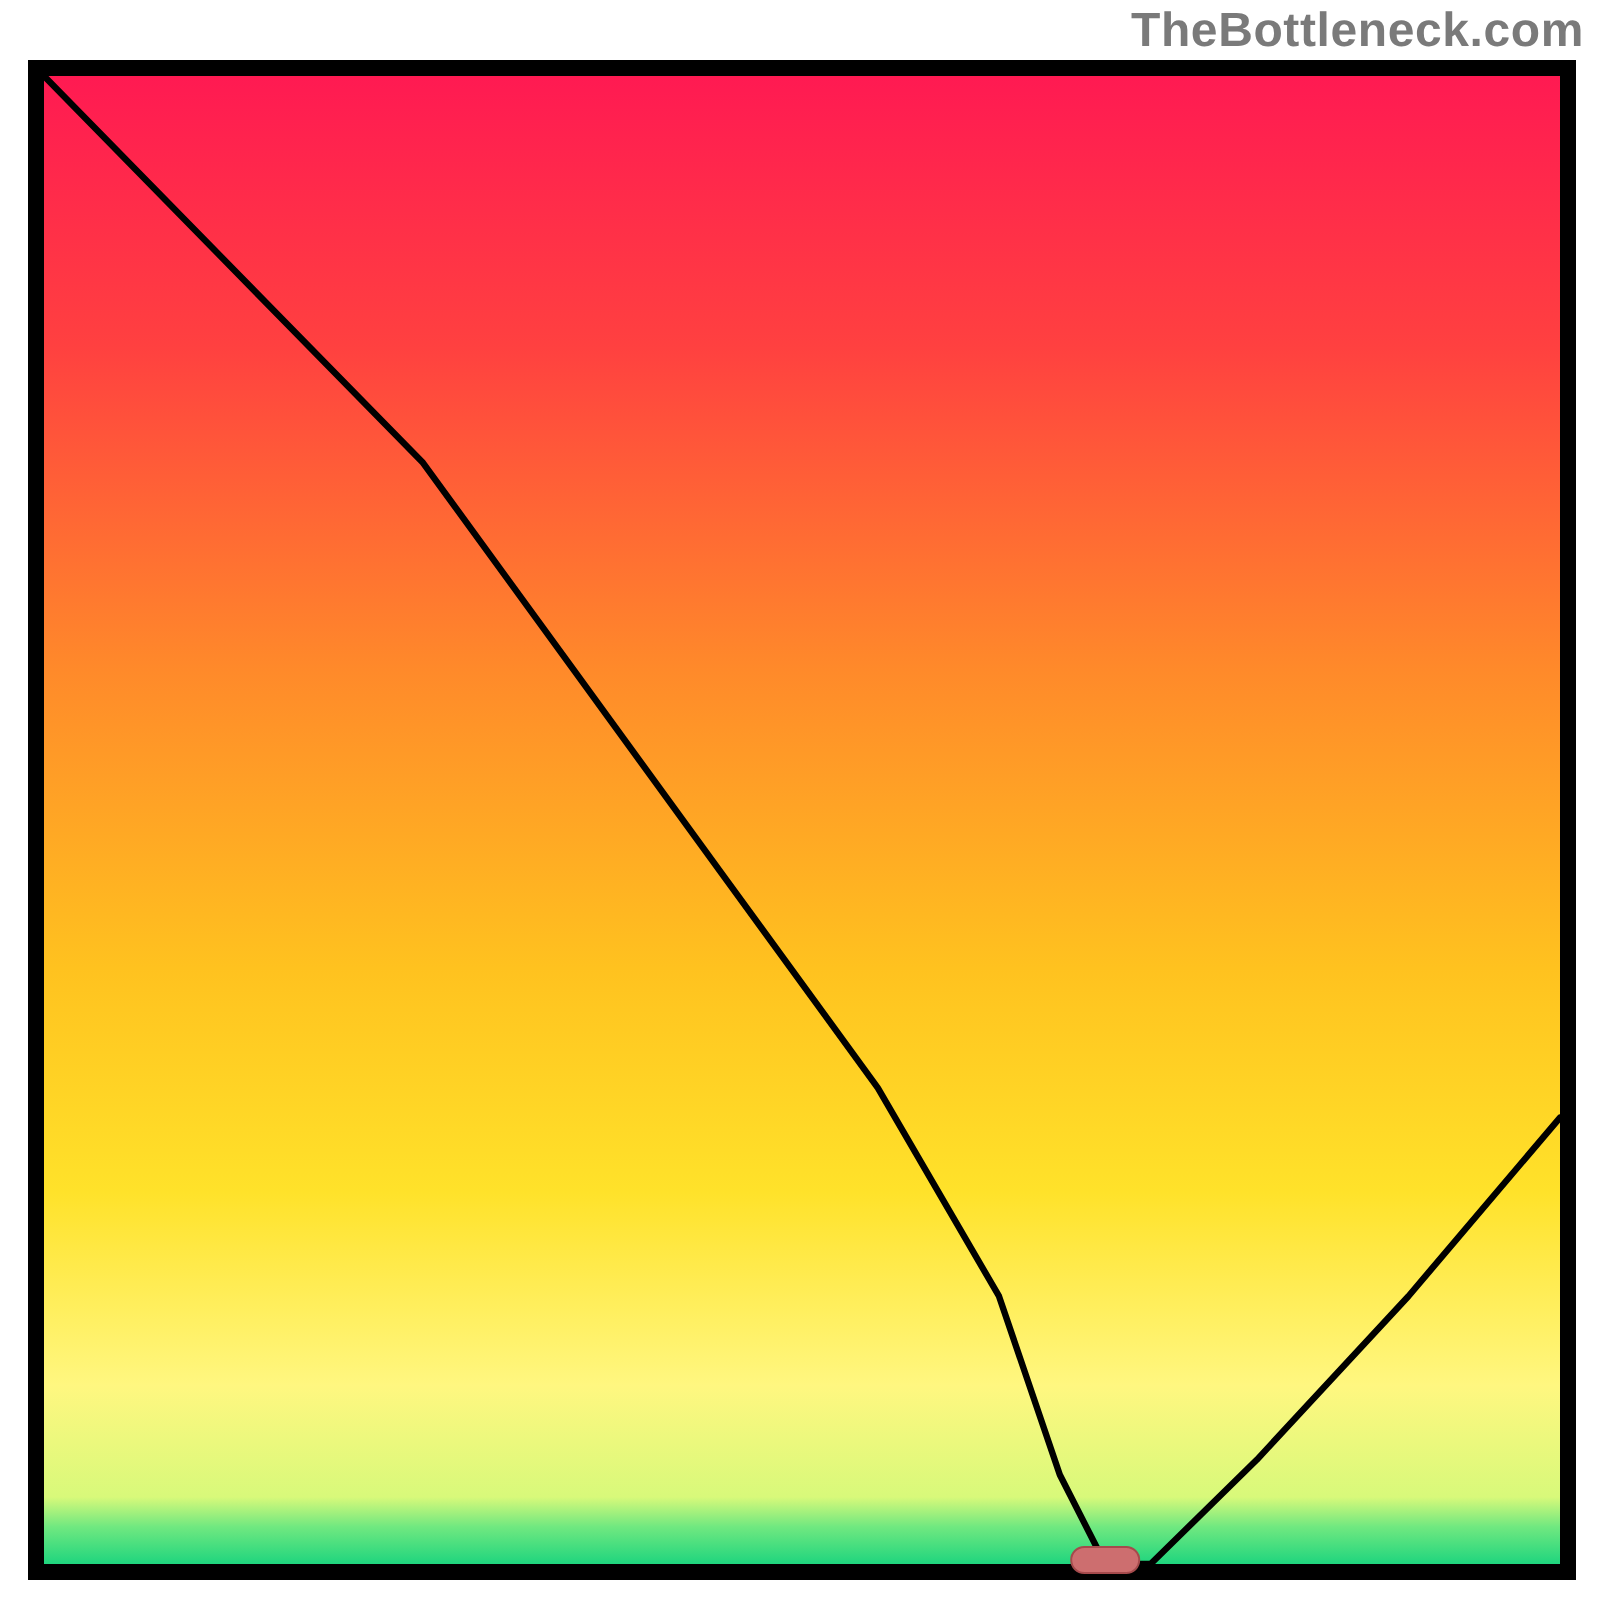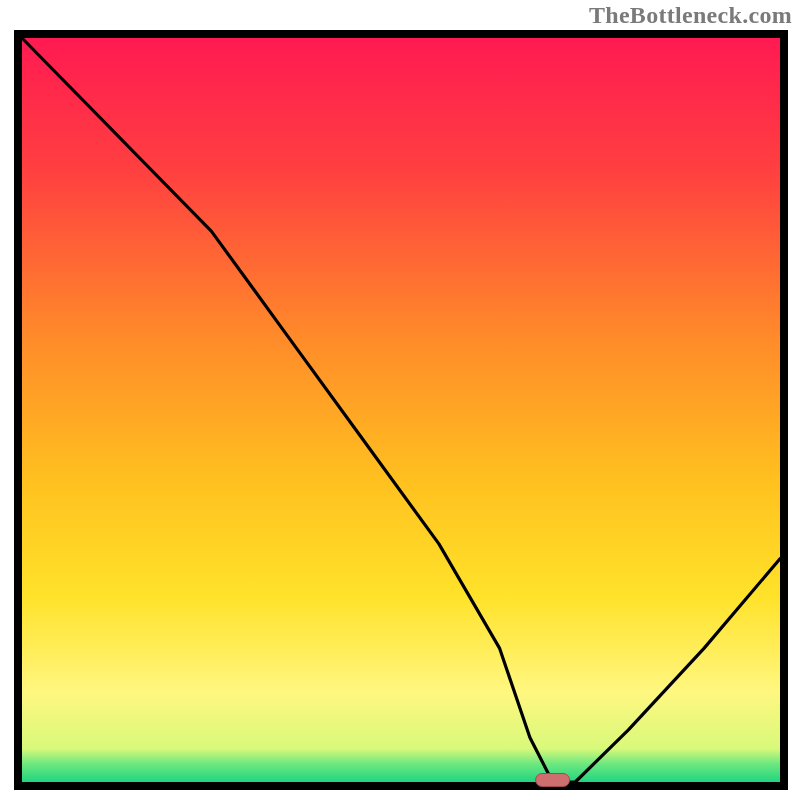--- a/index.html
+++ b/index.html
@@ -12,21 +12,21 @@
   }
   .canvas {
     position: relative;
     width: 800px;
     height: 800px;
   }
   .watermark {
     position: absolute;
     top: 2px;
     right: 8px;
-    font-family: Liberation Serif, serif;
+    font-family: Liberation Sans, sans-serif;
     font-size: 24px;
     font-weight: 600;
     color: #7a7a7a;
     letter-spacing: 0.3px;
   }
   svg.plot {
     position: absolute;
     top: 0;
     left: 0;
   }

